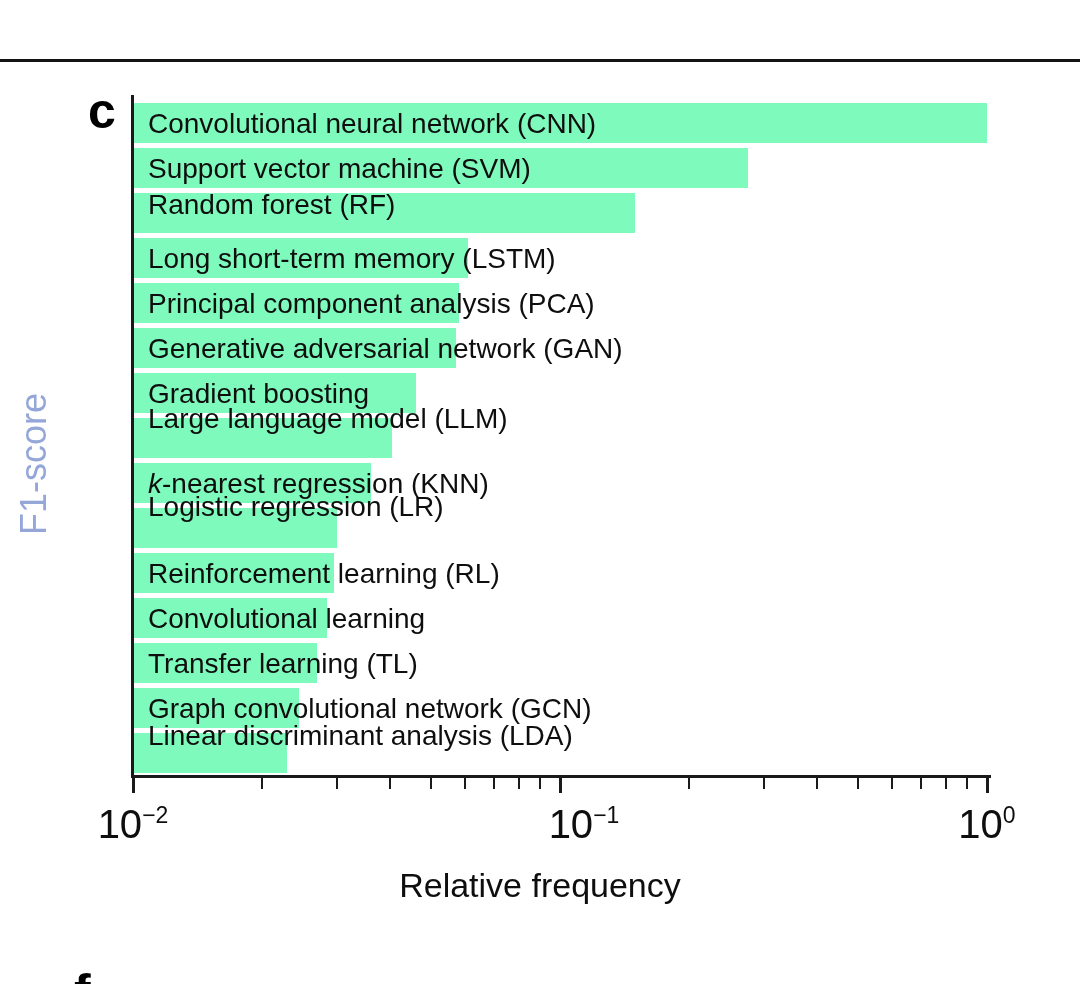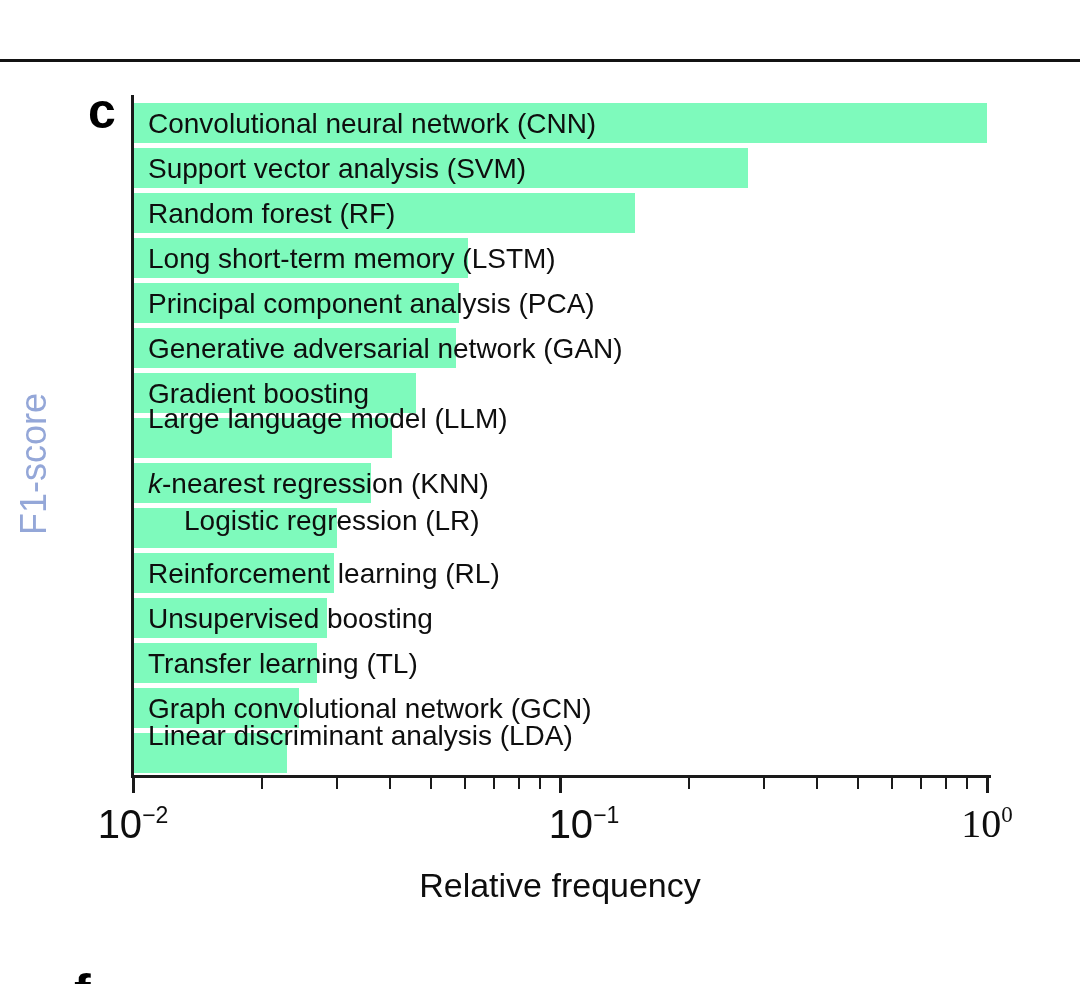--- a/index.html
+++ b/index.html
@@ -28,60 +28,60 @@
   .bar-label i{font-style:italic;}
   .tick{position:absolute;top:777px;background:#1a1a1a;}
   .tick.minor{width:2px;height:12px;}
   .tick.major{width:3px;height:16px;}
   .tick-label{
     position:absolute;top:802px;width:160px;text-align:center;
     font-size:40px;line-height:1.1;color:#0e0e0e;white-space:nowrap;
   }
   .tick-label .exp{font-size:23px;position:relative;top:-15px;letter-spacing:0;}
   .xlabel{
-    position:absolute;left:360px;top:866px;width:400px;text-align:center;
+    position:absolute;left:340px;top:866px;width:400px;text-align:center;
     font-size:34px;color:#0e0e0e;
   }
 </style>
 </head>
 <body>
 
 <div class="top-rule"></div>
 
 <div id="panelC" class="panel-label">c</div>
 
 <div class="ylabel" style="color: rgb(148, 167, 216);">F1-score</div>
 
 <div>
   <div class="yaxis-line"></div>
   <div id="bars">
       <div class="bar" style="left: 134px; top: 103px; width: 853px; background: rgb(126, 250, 188);"></div>
       <div class="bar-label" style="top: 103px;"><span>Convolutional neural network (CNN)</span></div>
       <div class="bar" style="left: 134px; top: 148px; width: 613.595px; background: rgb(126, 250, 188);"></div>
-      <div class="bar-label" style="top: 148px;"><span>Support vector analysis (SVM)</span></div>
+      <div class="bar-label" style="top: 148px;"><span>Support vector machine (SVM)</span></div>
       <div class="bar" style="left: 134px; top: 193px; width: 501.191px; background: rgb(126, 250, 188);"></div>
-      <div class="bar-label" style="top: 193px;"><span>Random forest (RF)</span></div>
+      <div class="bar-label" style="top: 184px;"><span>Random forest (RF)</span></div>
       <div class="bar" style="left: 134px; top: 238px; width: 334.336px; background: rgb(126, 250, 188);"></div>
       <div class="bar-label" style="top: 238px;"><span>Long short-term memory (LSTM)</span></div>
       <div class="bar" style="left: 134px; top: 283px; width: 324.984px; background: rgb(126, 250, 188);"></div>
       <div class="bar-label" style="top: 283px;"><span>Principal component analysis (PCA)</span></div>
       <div class="bar" style="left: 134px; top: 328px; width: 321.759px; background: rgb(126, 250, 188);"></div>
       <div class="bar-label" style="top: 328px;"><span>Generative adversarial network (GAN)</span></div>
       <div class="bar" style="left: 134px; top: 373px; width: 281.998px; background: rgb(126, 250, 188);"></div>
       <div class="bar-label" style="top: 373px;"><span>Gradient boosting</span></div>
       <div class="bar" style="left: 134px; top: 418px; width: 258.383px; background: rgb(126, 250, 188);"></div>
       <div class="bar-label" style="top: 398px;"><span>Large language model (LLM)</span></div>
       <div class="bar" style="left: 134px; top: 463px; width: 236.541px; background: rgb(126, 250, 188);"></div>
       <div class="bar-label" style="top: 463px;"><i>k</i><span>-nearest regression (KNN)</span></div>
       <div class="bar" style="left: 134px; top: 508px; width: 202.731px; background: rgb(126, 250, 188);"></div>
-      <div class="bar-label" style="top: 500px; margin-left: 36px;"><span>Logistic regression (LR)</span></div>
+      <div class="bar-label" style="top: 486px;"><span>Logistic regression (LR)</span></div>
       <div class="bar" style="left: 134px; top: 553px; width: 199.614px; background: rgb(126, 250, 188);"></div>
       <div class="bar-label" style="top: 553px;"><span>Reinforcement learning (RL)</span></div>
       <div class="bar" style="left: 134px; top: 598px; width: 193.219px; background: rgb(126, 250, 188);"></div>
-      <div class="bar-label" style="top: 598px;"><span>Unsupervised boosting</span></div>
+      <div class="bar-label" style="top: 598px;"><span>Convolutional learning</span></div>
       <div class="bar" style="left: 134px; top: 643px; width: 183.192px; background: rgb(126, 250, 188);"></div>
       <div class="bar-label" style="top: 643px;"><span>Transfer learning (TL)</span></div>
       <div class="bar" style="left: 134px; top: 688px; width: 165.174px; background: rgb(126, 250, 188);"></div>
       <div class="bar-label" style="top: 688px;"><span>Graph convolutional network (GCN)</span></div>
       <div class="bar" style="left: 134px; top: 733px; width: 153.458px; background: rgb(126, 250, 188);"></div>
       <div class="bar-label" style="top: 715px;"><span>Linear discriminant analysis (LDA)</span></div>
     </div>
   <div class="xaxis-line"></div>
   <div id="ticks">
       <div class="tick minor" style="left: 260.54px;"></div>
@@ -98,18 +98,18 @@
       <div class="tick minor" style="left: 857.46px;"></div>
       <div class="tick minor" style="left: 891.271px;"></div>
       <div class="tick minor" style="left: 919.857px;"></div>
       <div class="tick minor" style="left: 944.619px;"></div>
       <div class="tick minor" style="left: 966.462px;"></div>
       <div class="tick major" style="left: 131.5px;"></div>
       <div class="tick-label" style="left: 53px;"><span>10</span><span class="exp">−2</span></div>
       <div class="tick major" style="left: 558.5px;"></div>
       <div class="tick-label" style="left: 504px;"><span>10</span><span class="exp">−1</span></div>
       <div class="tick major" style="left: 985.5px;"></div>
-      <div class="tick-label" style="left: 907px; font-family: Liberation Serif, serif;"><span>10</span><span class="exp">0</span></div>
+      <div class="tick-label" style="left: 907px;"><span>10</span><span class="exp">0</span></div>
     </div>
   <div class="xlabel">Relative frequency</div>
 </div>
 
 <div id="panelF" class="panel-label">f</div>
 
 </body></html>

